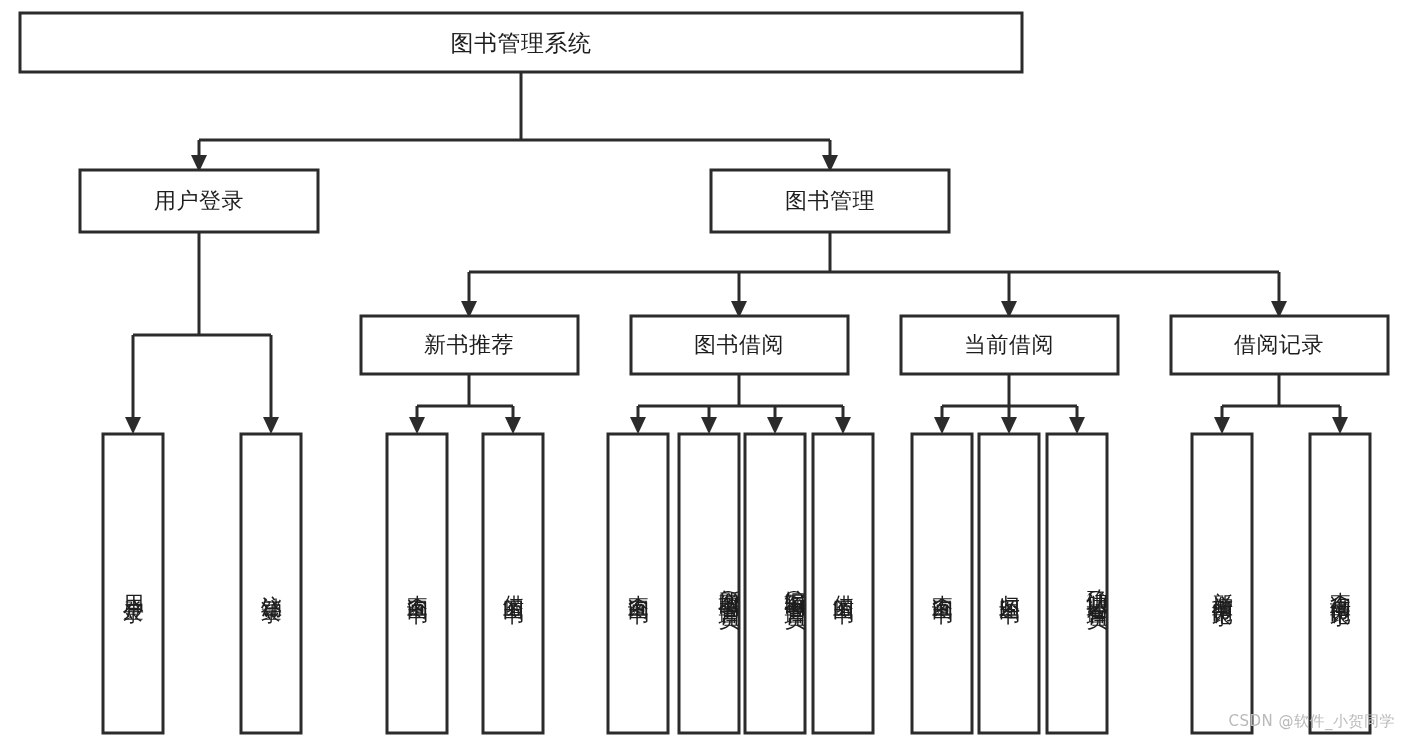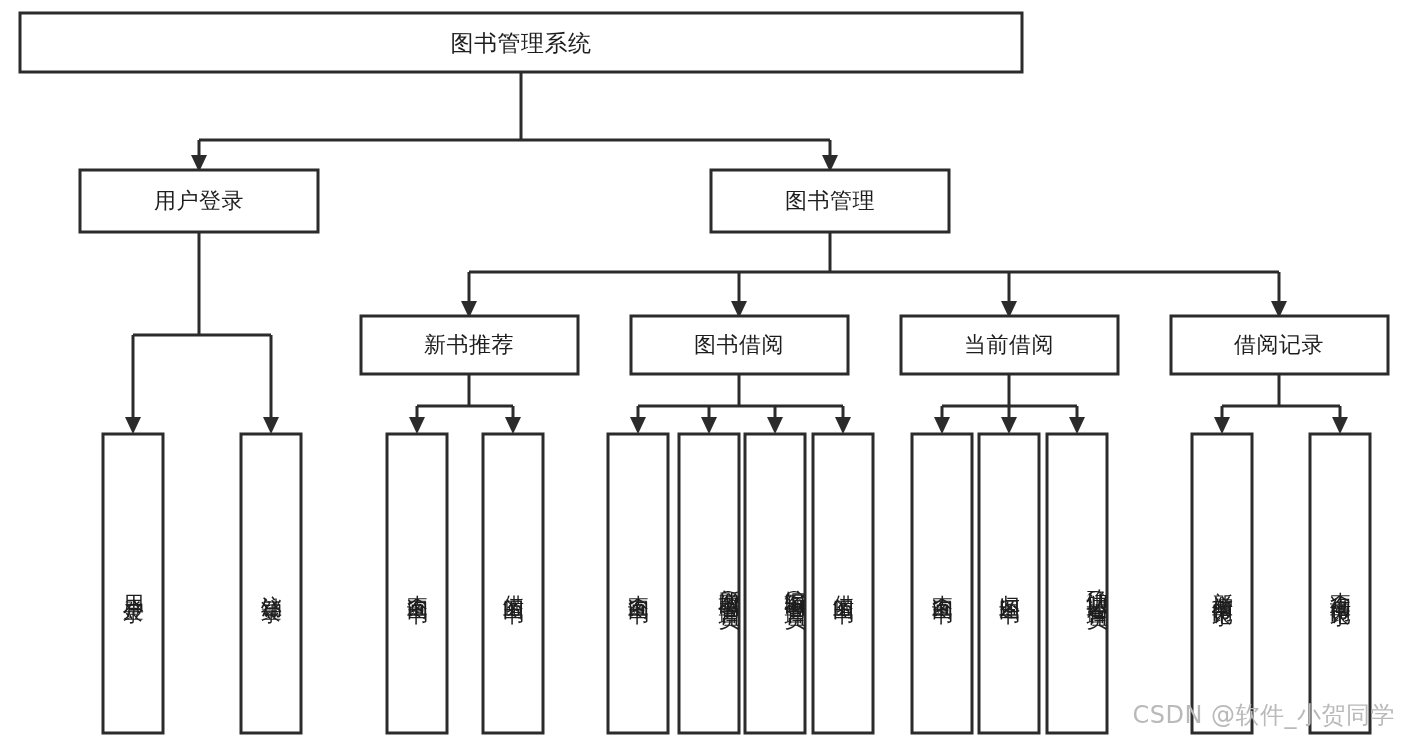--- a/index.html
+++ b/index.html
@@ -69,21 +69,21 @@
     pointer-events: none;
   }
   .leaf-label.anchor-mid {
     align-items: center;
   }
   .watermark {
     position: absolute;
     right: 10px;
     bottom: 4px;
     font-family: "DejaVu Sans", "Liberation Sans", sans-serif;
-    font-size: 24px;
+    font-size: 15px;
     color: #b9b9b9;
     letter-spacing: 0.5px;
     white-space: nowrap;
   }
 </style>
 </head>
 <body>
 
 <div id="diagram-root">
 

